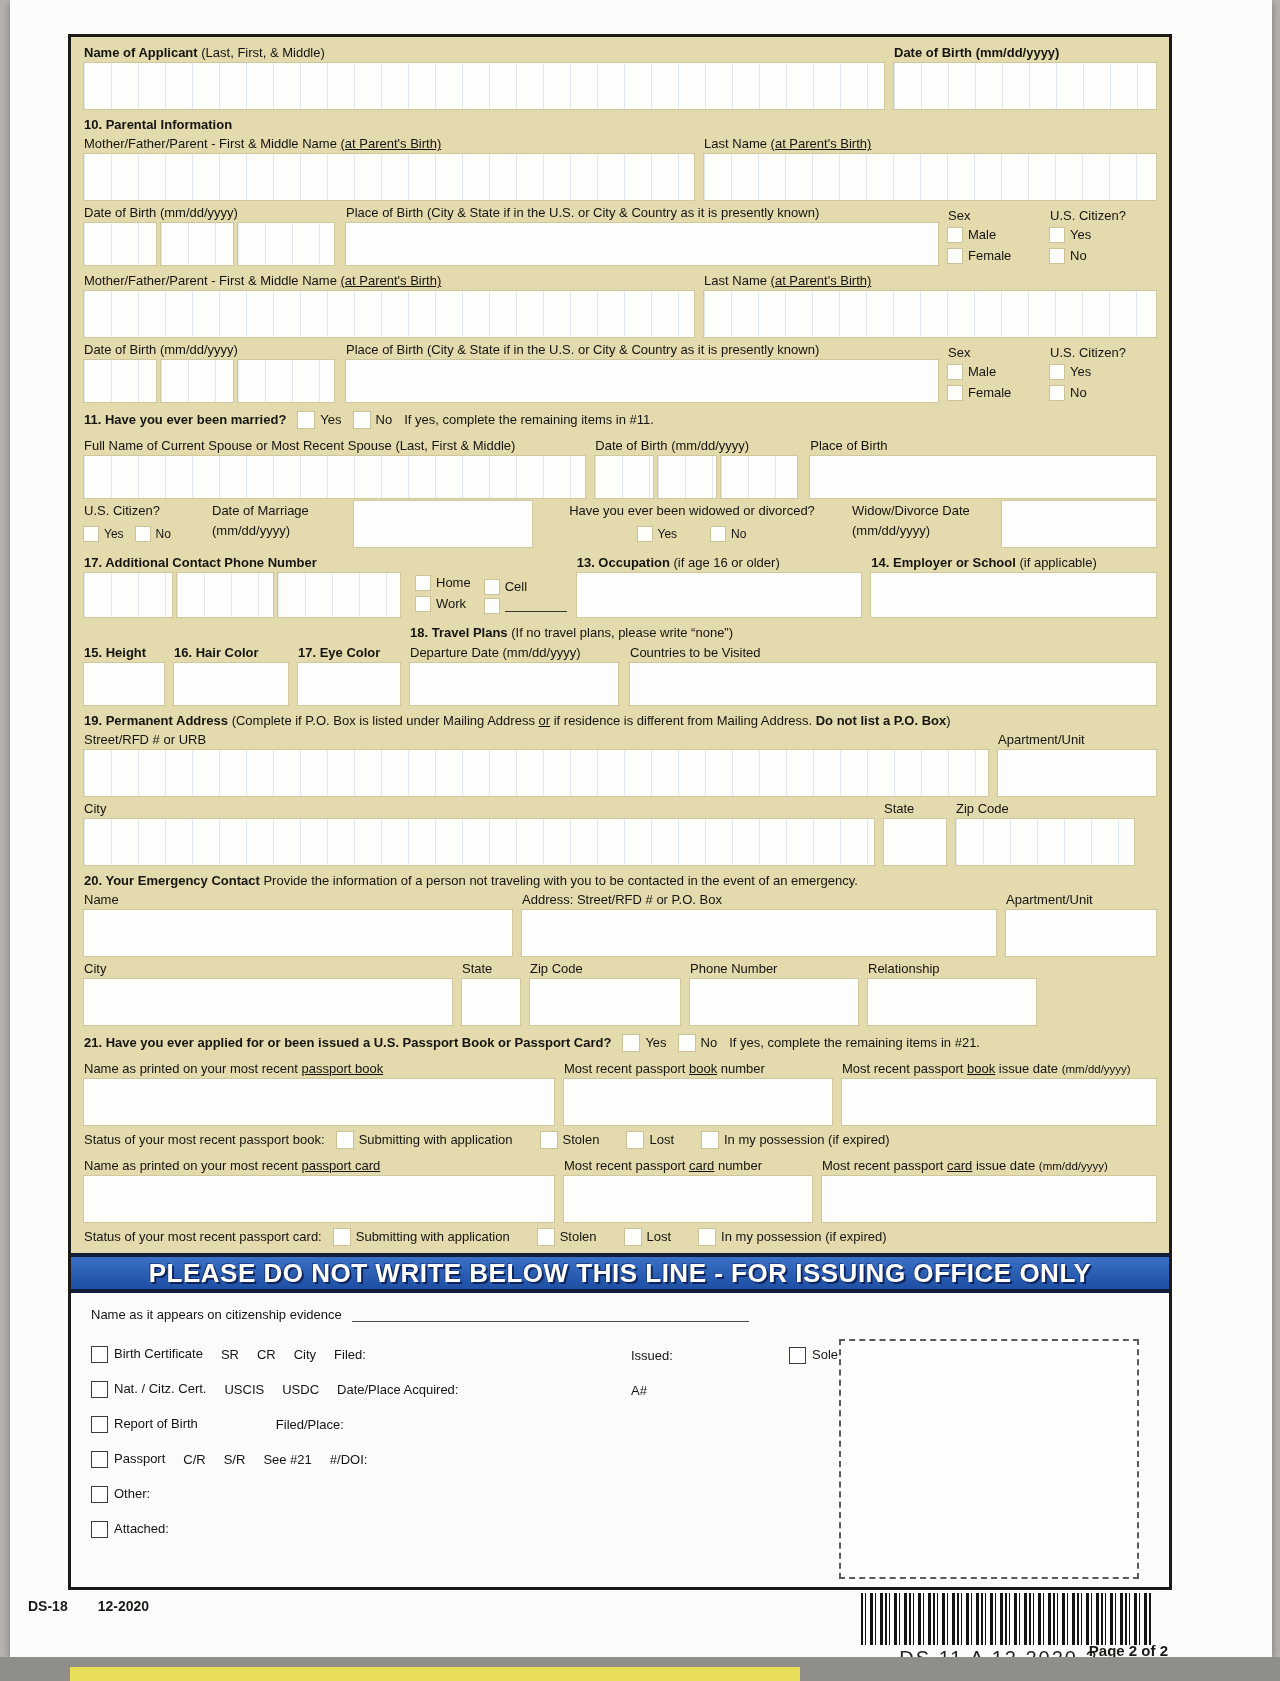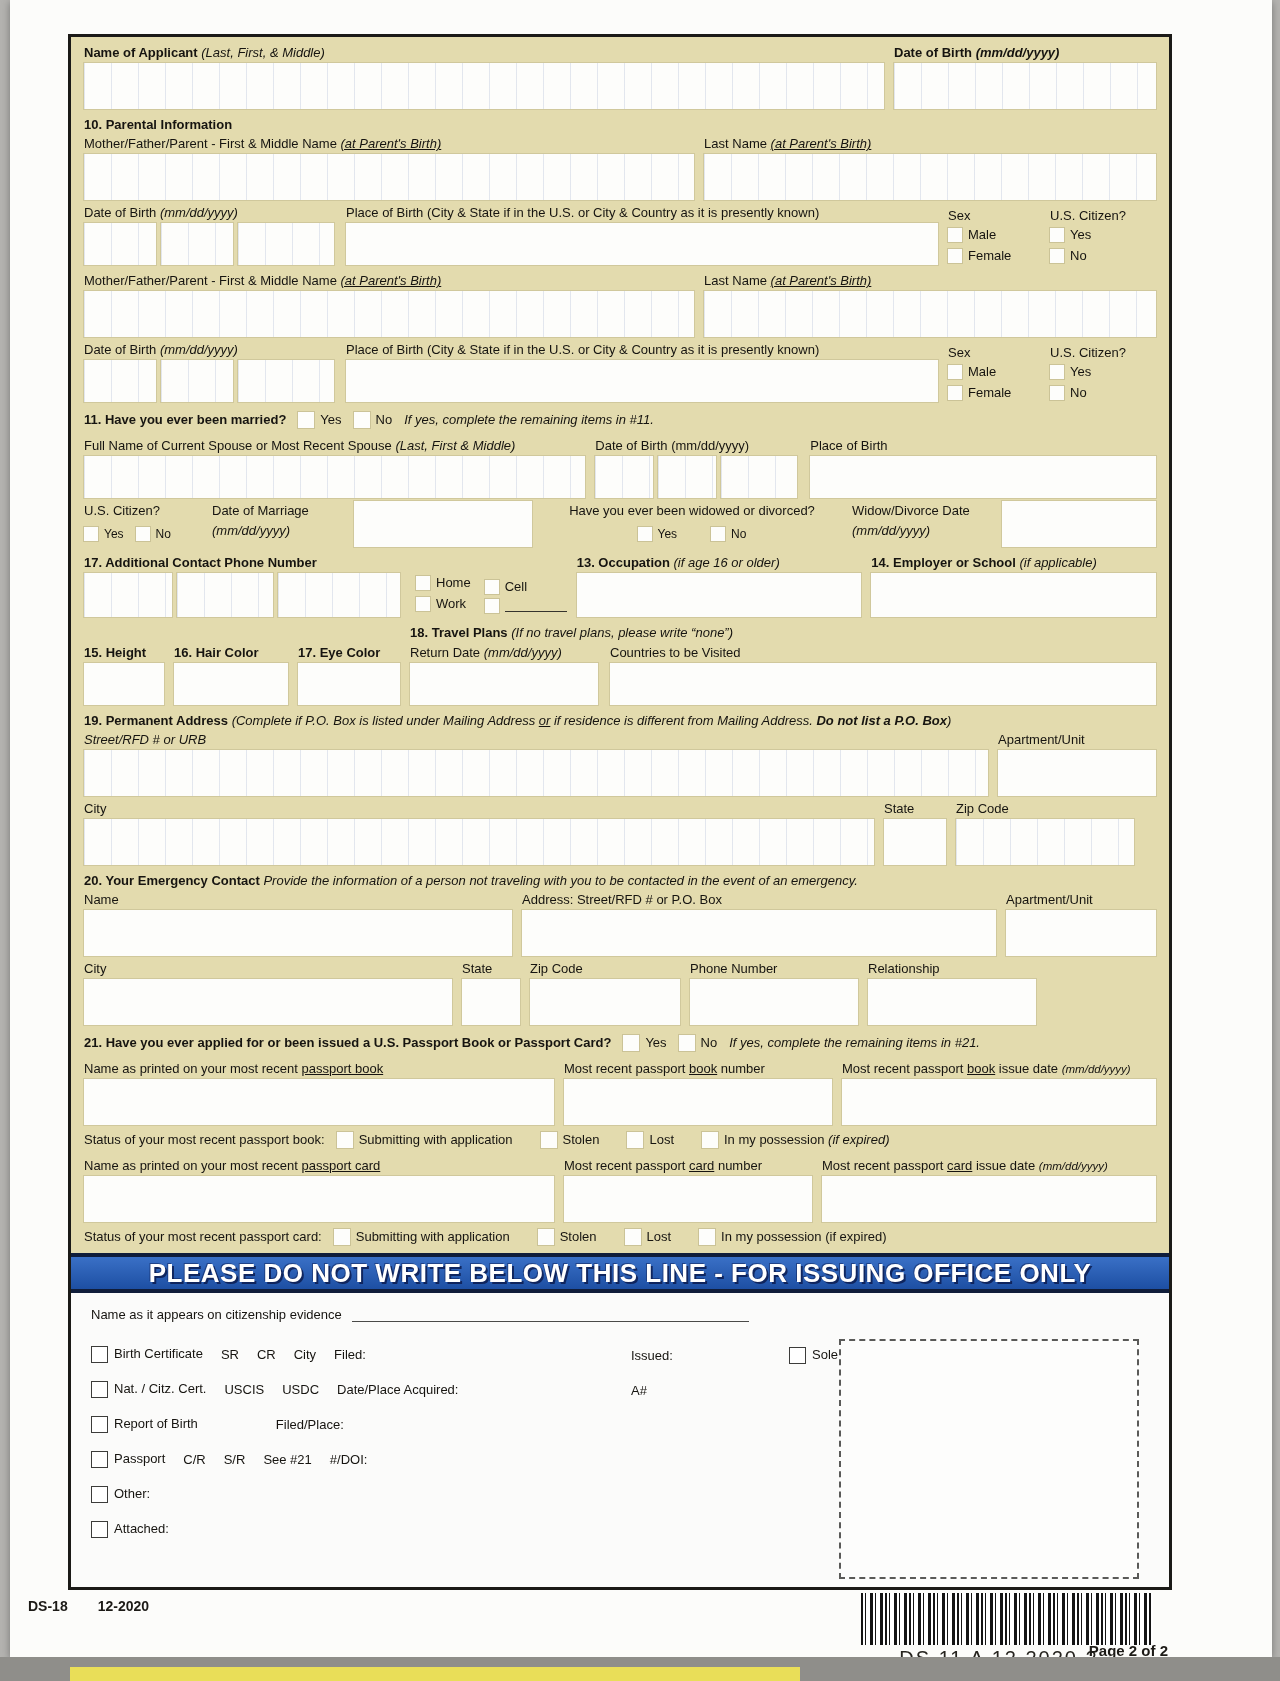--- a/index.html
+++ b/index.html
@@ -25,21 +25,21 @@
     display:flex;flex-direction:column;
     box-sizing:border-box;
   }
   .tan{flex:none;padding-top:6px;}
   .row{display:flex;gap:10px;padding:0 13px;align-items:flex-end;margin-bottom:6px;}
   .row.tight{margin-bottom:3px;}
   .fld{display:flex;flex-direction:column;min-width:0;}
   .fl{font-size:13px;line-height:16px;padding:2px 0;white-space:nowrap;}
   .fl.wrap{white-space:normal;}
   .b{font-weight:bold;}
-  .i{font-style:italic;}
+  .i{}
   .u{text-decoration:underline;}
   .box{
     background:#fdfdfb;height:42px;
     box-shadow:0 0 0 1px rgba(95,88,50,.14);
   }
   .h46{height:46px;}
   .comb{
     background-image:repeating-linear-gradient(90deg, rgba(120,140,185,.20) 0 1px, transparent 1px 27px);
   }
   .combset{display:flex;gap:5px;}
@@ -349,22 +349,22 @@
           <div class="fl b">16. Hair Color</div>
           <div class="box"></div>
         </div>
         <div class="fld" style="width:102px">
           <div class="fl b">17. Eye Color</div>
           <div class="box"></div>
         </div>
         <div class="fld" style="flex:1">
           <div class="fl"><span class="b">18. Travel Plans</span> <span class="i">(If no travel plans, please write “none”)</span></div>
           <div style="display:flex;gap:12px;align-items:flex-end">
-            <div class="fld" style="width:188px">
-              <div class="fl"><span>Return Date</span> <span class="i">(mm/dd/yyyy)</span></div>
+            <div class="fld" style="width:208px">
+              <div class="fl"><span>Departure Date</span> <span class="i">(mm/dd/yyyy)</span></div>
               <div class="box"></div>
             </div>
             <div class="fld" style="flex:1">
               <div class="fl">Countries to be Visited</div>
               <div class="box"></div>
             </div>
           </div>
         </div>
       </div>
 

